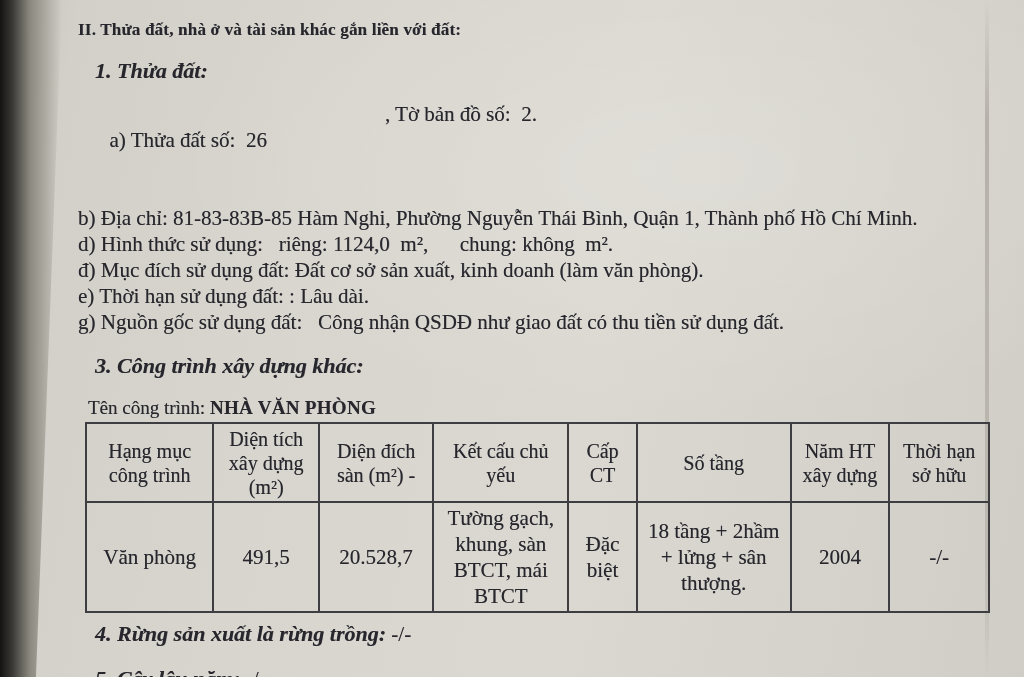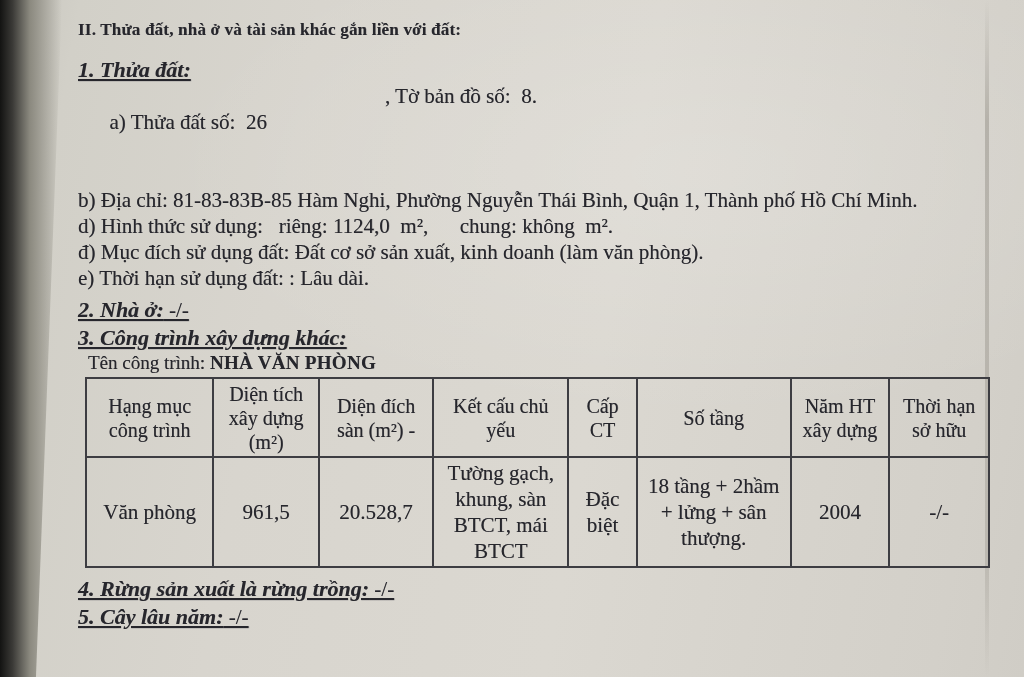--- a/index.html
+++ b/index.html
@@ -18,21 +18,21 @@
     position:absolute;left:0;top:0;bottom:0;width:62px;
     background:linear-gradient(to right,#131312 0%,#3a3936 20%,#8b897f 48%,rgba(210,207,200,0) 100%);
     clip-path:polygon(0 0,100% 0,58% 100%,0 100%);
   }
   .crease{
     position:absolute;left:985px;top:0;bottom:0;width:4px;
     background:linear-gradient(to bottom,rgba(110,105,95,0) 0%,rgba(110,105,95,0.32) 18%,rgba(110,105,95,0.22) 82%,rgba(110,105,95,0) 100%);
   }
   .content{position:relative;padding:20px 34px 0 78px;}
   .title{font-size:17px;font-weight:bold;margin:0 0 16px 0;letter-spacing:0.2px;}
-  .sec{font-size:22px;font-weight:bold;font-style:italic;margin:0;line-height:27px;text-decoration:underline;}
+  .sec{font-size:22px;font-weight:bold;font-style:italic;margin:17px;line-height:27px;}
   .sec .val{font-weight:normal;font-style:normal;font-size:21px;}
   .line{font-size:21px;line-height:26px;white-space:pre-wrap;}
   .line-a{position:relative;}
   .line-a .right{position:absolute;left:307px;top:0;white-space:pre;}
   .workline{font-size:19px;line-height:23px;padding-left:10px;white-space:pre-wrap;}
   .workline .wname{font-weight:bold;letter-spacing:0.3px;}
   table.ct{
     border-collapse:collapse;margin:3px 0 0 7px;table-layout:fixed;padding-left:28px;
   }
   table.ct th, table.ct td{
@@ -56,48 +56,48 @@
   <div class="crease"></div>
 
   <div class="content">
 
     <div class="title">II. Thửa đất, nhà ở và tài sản khác gắn liền với đất:</div>
 
     <div class="sec">1. Thửa đất:</div>
 
     <div class="line line-a">
       <span>a) Thửa đất số:  26</span>
-      <span class="right">, Tờ bản đồ số:  8.</span>
+      <span class="right">, Tờ bản đồ số:  2.</span>
     </div>
     <div class="line">b) Địa chỉ: 81-83-83B-85 Hàm Nghi, Phường Nguyễn Thái Bình, Quận 1, Thành phố Hồ Chí Minh.</div>
     <div class="line">d) Hình thức sử dụng:   riêng: 1124,0  m²,      chung: không  m².</div>
     <div class="line">đ) Mục đích sử dụng đất: Đất cơ sở sản xuất, kinh doanh (làm văn phòng).</div>
     <div class="line">e) Thời hạn sử dụng đất: : Lâu dài.</div>
+    <div class="line">g) Nguồn gốc sử dụng đất:   Công nhận QSDĐ như giao đất có thu tiền sử dụng đất.</div>
 
-    <div class="sec" style="margin-top:5px"><span>2. Nhà ở:</span><span class="val">  -/-</span></div>
 
     <div class="sec">3. Công trình xây dựng khác:</div>
 
     <div class="workline"><span>Tên công trình: </span><span class="wname">NHÀ VĂN PHÒNG</span></div>
 
     <table class="ct">
       <tbody>
           <tr>
         <th class="c1">Hạng mục công trình</th>
         <th class="c2">Diện tích xây dựng (m²)</th>
         <th class="c3">Diện đích sàn (m²) -</th>
         <th class="c4">Kết cấu chủ yếu</th>
         <th class="c5">Cấp CT</th>
         <th class="c6">Số tầng</th>
         <th class="c7">Năm HT xây dựng</th>
         <th class="c8">Thời hạn sở hữu</th>
       </tr>
       <tr>
         <td>Văn phòng</td>
-        <td>961,5</td>
+        <td>491,5</td>
         <td>20.528,7</td>
         <td>Tường gạch, khung, sàn BTCT, mái BTCT</td>
         <td>Đặc biệt</td>
         <td>18 tầng + 2hầm + lửng + sân thượng.</td>
         <td>2004</td>
         <td>-/-</td>
       </tr>
     </tbody>
       </table>
 

